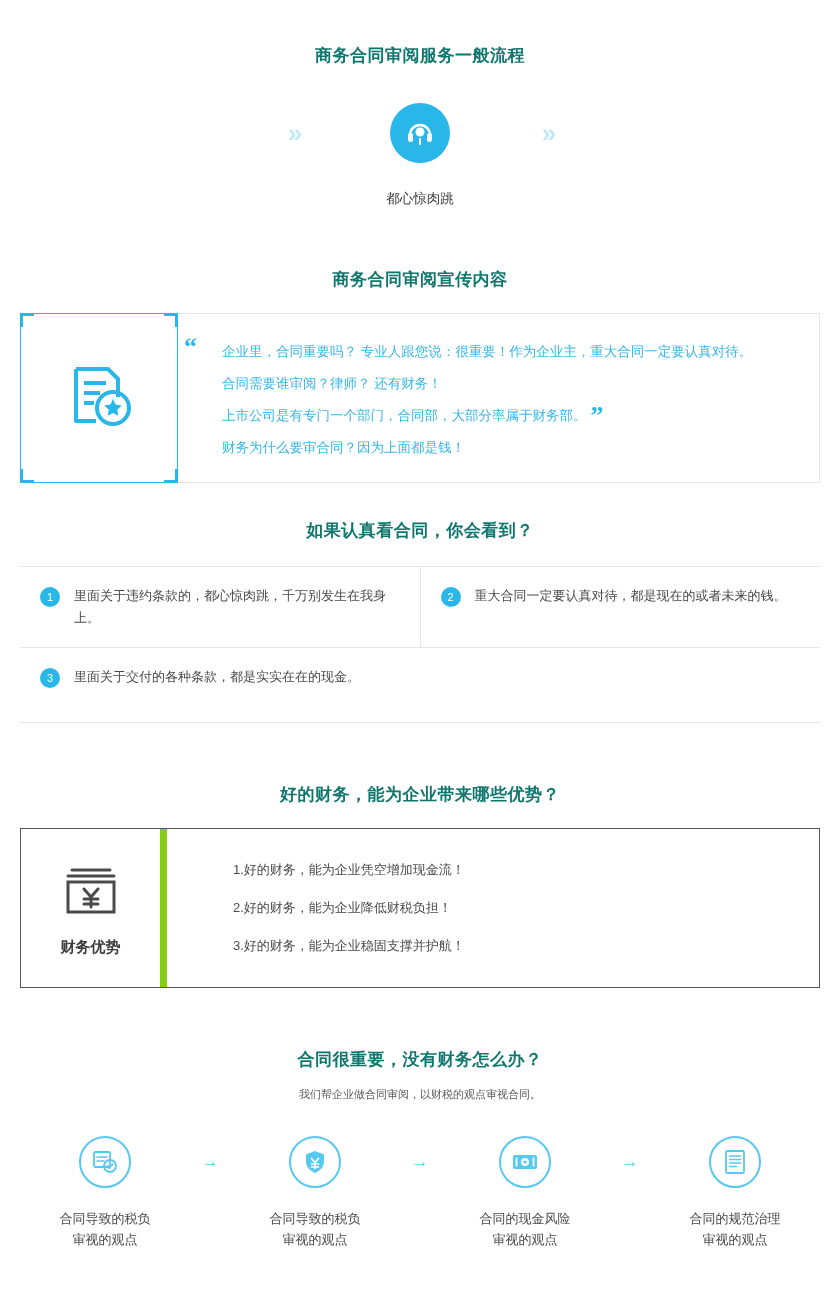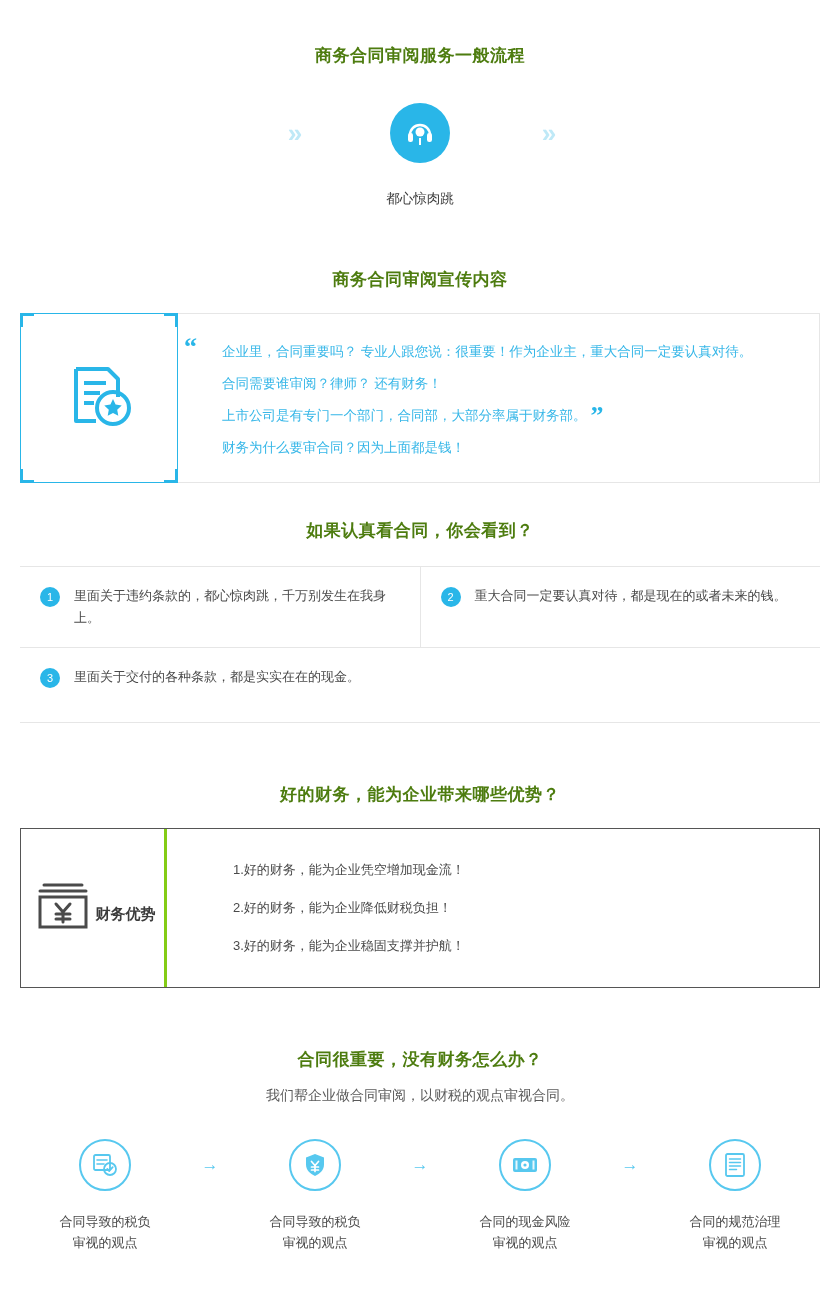--- a/index.html
+++ b/index.html
@@ -9,21 +9,21 @@
     background: #ffffff;
     font-family: "Liberation Sans", "DejaVu Sans", sans-serif;
     color: #444;
     -webkit-font-smoothing: antialiased;
   }
   .page { width: 840px; margin: 0 auto; position: relative; }
 
   
   .section-title {
     text-align: center;
-    color: #4d7c0f;
+    color: #0f766e;
     font-size: 17px;
     font-weight: bold;
     letter-spacing: .5px;
   }
 
   
   .flow {
     display: flex;
     align-items: flex-start;
     justify-content: center;
@@ -136,23 +136,23 @@
 
   
   .adv-wrap {
     margin: 22px 20px 0 20px;
     border: 1px solid #555;
     display: flex;
     min-height: 146px;
   }
   .adv-left {
     width: 146px;
-    display: flex; flex-direction: row;
+    display: flex; flex-direction: column;
     align-items: center; justify-content: center;
-    border-right: 3px solid #84cc16;
+    border-right: 7px solid #84cc16;
     padding: 10px 0;
   }
   .adv-left-label {
     margin-top: 12px;
     font-size: 15px;
     font-weight: bold;
     color: #3b3b3b;
   }
   .adv-right { flex: 1; padding: 22px 26px; }
   .adv-line {
@@ -160,21 +160,21 @@
     color: #4a4a4a;
     line-height: 20px;
     padding: 9px 0;
     margin-left: 40px;
   }
 
   
   .sub-desc {
     text-align: center;
     color: #5a5a5a;
-    font-size: 14px;
+    font-size: 11px;
     margin-top: 16px;
   }
   .views {
     display: flex;
     align-items: flex-start;
     justify-content: center;
     margin-top: 34px;
   }
   .view-item { width: 158px; text-align: center; }
   .view-circle {

